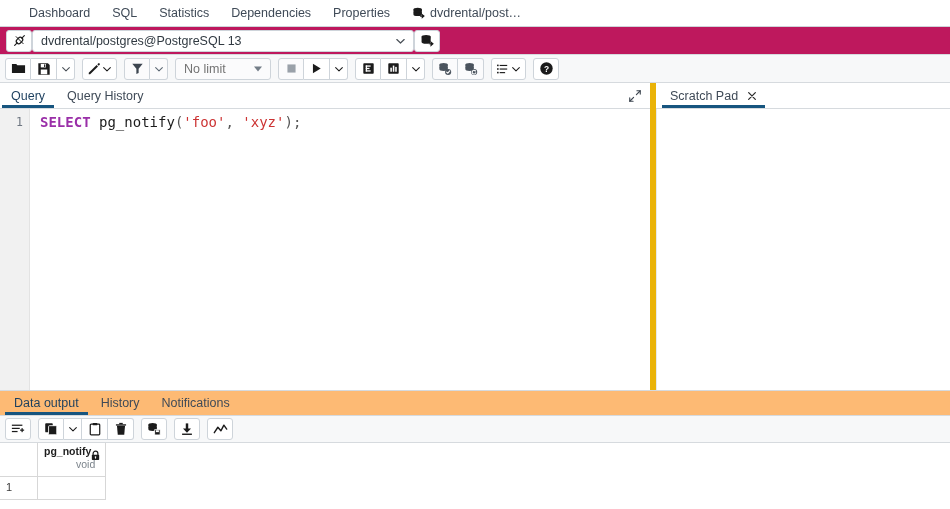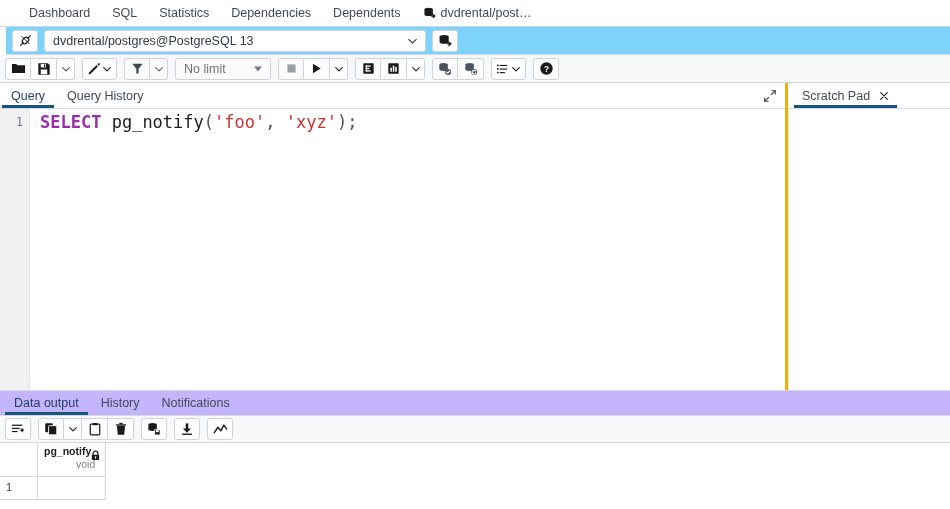--- a/index.html
+++ b/index.html
@@ -37,26 +37,25 @@
     height: 3px; background: #17557f;
   }
   .tab-label { line-height: 1; }
 
   
   .icon { display: inline-block; vertical-align: middle; }
   .ico-svg { display: block; }
 
   
   .conn-bar {
-    display: flex; align-items: center; gap: 6px;
+    display: flex; align-items: center; 
     height: 28px;
     padding: 0 6px;
-    background: #7dd3fc;
+    background: #be185d;
     border-bottom: 1px solid #d6dade;
-    margin-left: 6px;
   }
   .conn-icon-btn {
     width: 26px; height: 22px;
     border: 1px solid #ced4da; border-radius: 3px;
     background: #fff;
     display: flex; align-items: center; justify-content: center;
   }
   .conn-select {
     position: relative;
     flex: 0 0 382px;
@@ -119,21 +118,21 @@
     border-left: 4px solid transparent; border-right: 4px solid transparent;
     border-top: 5px solid #737d87;
   }
 
   
   .mid {
     display: flex;
     height: 307px;
     background: #fff;
   }
-  .editor-pane { width: 788px; display: flex; flex-direction: column; border-right: 3px solid #eab308; }
+  .editor-pane { width: 656px; display: flex; flex-direction: column; border-right: 6px solid #eab308; }
   .pane-tabbar {
     height: 26px;
     display: flex; align-items: stretch;
     border-bottom: 1px solid #d6dade;
     background: #fff;
     position: relative;
   }
   .pane-tab {
     display: flex; align-items: center;
     padding: 0 11px;
@@ -158,21 +157,21 @@
     padding: 5px 6px 0 0;
     font-family: "DejaVu Sans Mono", monospace;
     font-size: 11.5px;
     color: #6e7681;
     line-height: 17px;
   }
   .code {
     flex: 1;
     padding: 5px 0 0 10px;
     font-family: "DejaVu Sans Mono", monospace;
-    font-size: 17px;
+    font-size: 14px;
     line-height: 17px;
     color: #222;
     white-space: pre;
   }
   .kw { color: #9a2fa8; font-weight: 600; }
   .fn { color: #1c1c1c; }
   .str { color: #cc3333; }
   .punc { color: #555; }
 
   .scratch-pane { flex: 1; display: flex; flex-direction: column; background:#fff; }
@@ -190,21 +189,21 @@
   .scratch-tab.active::after {
     content:""; position:absolute; left:0; right:0; bottom:0; height:3px; background:#17557f;
   }
   .scratch-body { flex: 1; background: #fff; border-left: 1px solid #e7e9eb; }
 
   
   .out-tabbar {
     height: 26px; display: flex; align-items: stretch;
     border-top: 1px solid #d6dade;
     border-bottom: 1px solid #d6dade;
-    background: #c4b5fd;
+    background: #fdba74;
     padding-left: 3px;
   }
   .out-tab {
     display: flex; align-items: center; padding: 0 11px;
     font-size: 12.5px; color: #3f4a57; position: relative;
   }
   .out-tab.active { color: #1c3f5e; }
   .out-tab.active::after {
     content:""; position:absolute; left:2px; right:2px; bottom:0; height:3px; background:#17557f;
   }
@@ -254,21 +253,21 @@
     <div class="obj-tab">
       <span class="tab-label">SQL</span>
     </div>
     <div class="obj-tab">
       <span class="tab-label">Statistics</span>
     </div>
     <div class="obj-tab">
       <span class="tab-label">Dependencies</span>
     </div>
     <div class="obj-tab">
-      <span class="tab-label">Dependents</span>
+      <span class="tab-label">Properties</span>
     </div>
 
     <div class="obj-tab">
       <span class="icon">
         <svg class="ico-svg" width="13" height="13" viewBox="0 0 16 16">
           <ellipse cx="7" cy="3" rx="5.2" ry="2" fill="#1b1b1b"></ellipse>
           <rect x="1.8" y="3" width="10.4" height="2.6" fill="#1b1b1b"></rect>
           <ellipse cx="7" cy="6" rx="5.2" ry="2" fill="#1b1b1b"></ellipse>
           <rect x="1.8" y="6.4" width="10.4" height="2.4" fill="#1b1b1b"></rect>
           <ellipse cx="7" cy="9.2" rx="5.2" ry="2" fill="#1b1b1b"></ellipse>

